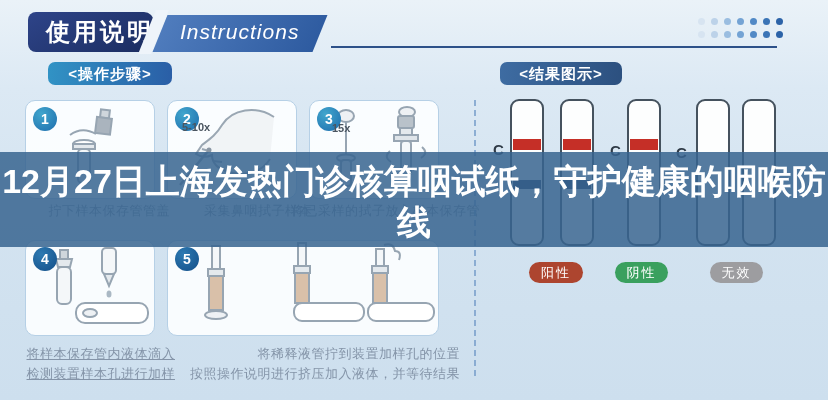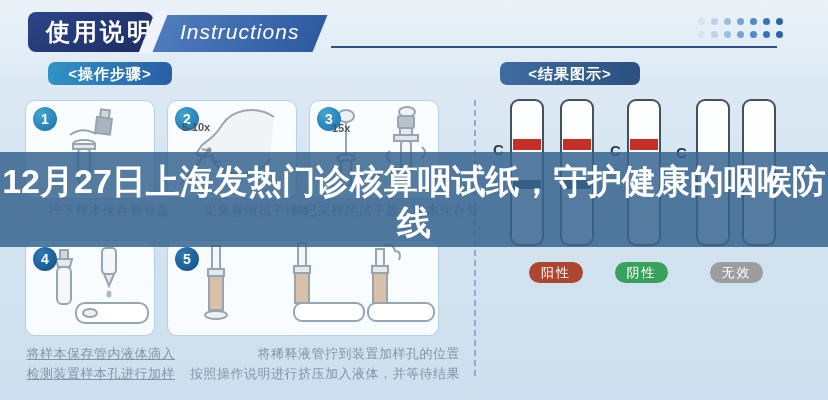--- a/index.html
+++ b/index.html
@@ -19,21 +19,21 @@
   .title-en{position:absolute;left:180px;top:20px;z-index:8;color:#fff;font-size:21px;
             font-style:italic;letter-spacing:1px;}
   .header-line{position:absolute;left:331px;top:46px;width:446px;height:2px;background:#2d5189;}
   .dots{position:absolute;left:698px;width:100px;height:9px;display:flex;gap:6px;}
   .dots-1{top:18px;} .dots-2{top:31px;}
   .dot{width:7px;height:7px;border-radius:50%;display:inline-block;}
   
   .sec-badge{position:absolute;top:62px;height:23px;border-radius:7px;color:#fff;
              font-size:15px;font-weight:bold;letter-spacing:1px;text-align:center;line-height:23px;}
   .badge-steps{left:28px;width:124px;background:linear-gradient(95deg,#3193c5 0%,#2a5ea6 100%);margin-left:20px;}
-  .badge-result{left:500px;width:140px;background:linear-gradient(95deg,#3e6ca2 0%,#2c507f 100%);}
+  .badge-result{left:500px;width:122px;background:linear-gradient(95deg,#3e6ca2 0%,#2c507f 100%);}
   
   .card{position:absolute;background:rgba(252,254,255,0.93);border:1.5px solid #b6d0e6;
         border-radius:10px;z-index:2;}
   .card-1{left:25px;top:100px;width:128px;height:97px;}
   .card-2{left:167px;top:100px;width:128px;height:97px;}
   .card-3{left:309px;top:100px;width:128px;height:97px;}
   .card-4{left:25px;top:240px;width:128px;height:94px;}
   .card-5{left:167px;top:240px;width:270px;height:94px;}
   .num{position:absolute;left:7px;top:6px;width:24px;height:24px;border-radius:50%;color:#fff;
        font-size:14px;font-weight:bold;text-align:center;line-height:24px;z-index:3;}

